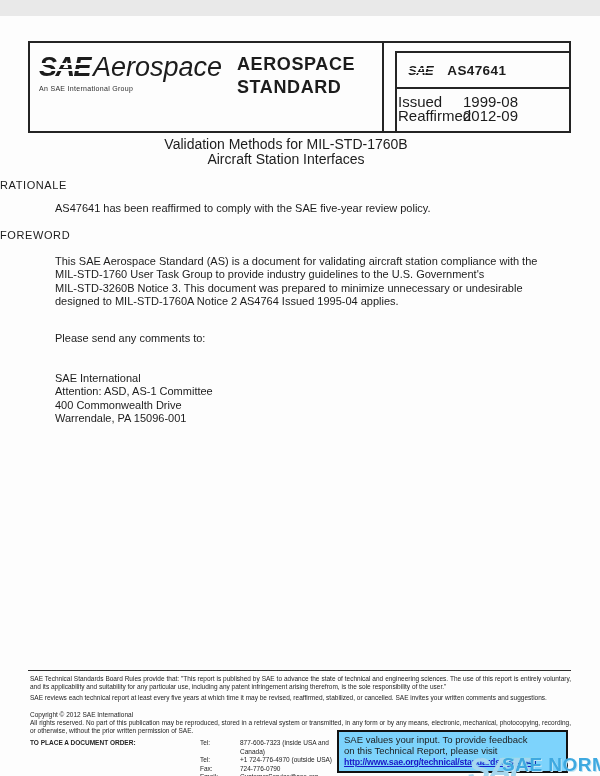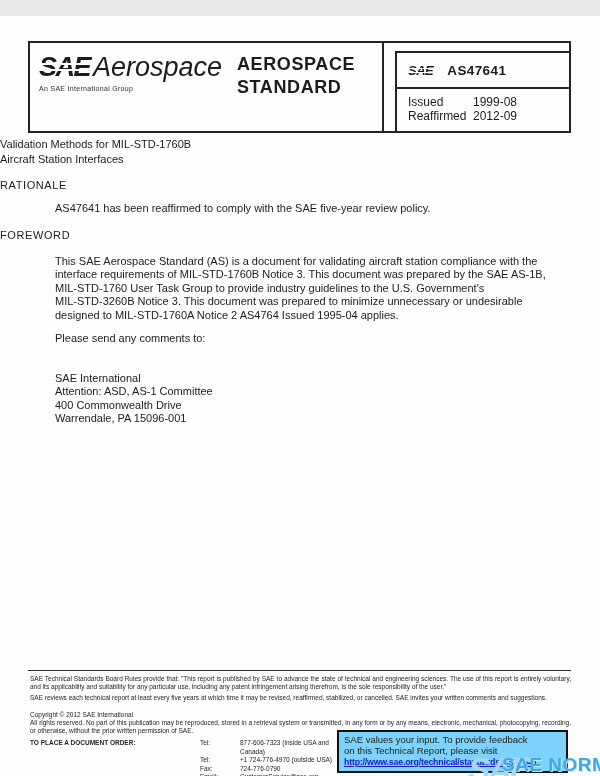--- a/index.html
+++ b/index.html
@@ -35,27 +35,27 @@
 
   .header-mid { flex:1; padding:10px 0 0 15px; font-weight:700; font-size:18px;
     line-height:23px; letter-spacing:0.6px; }
 
   .header-right { width:187px; border-left:2px solid #242424; }
   .asnum-box { margin:8px 0 0 11px; height:calc(100% - 8px);
     border:2px solid #242424; border-right:none; border-bottom:none; }
   .asnum-row { height:36px; display:flex; align-items:center; padding-left:11px;
     border-bottom:2px solid #242424; }
   .asnum { font-weight:700; font-size:13.5px; margin-left:11px; letter-spacing:0.4px; }
-  .dates { padding:6px 0 0 11px; font-size:12px; }
+  .dates { padding:6px 0 0 1px; font-size:15px; }
   .date-row { display:flex; line-height:14px; }
   .date-label { width:65px; }
 
   
-  .doc-title { position:absolute; top:121px; left:0; right:28px; text-align:left;
-    font-size:11px; line-height:15px; }
+  .doc-title { position:absolute; top:121px; left:0; right:28px; text-align:center;
+    font-size:14px; line-height:15px; }
   .center-heading { position:absolute; left:0; right:28px; text-align:left;
     font-size:11px; letter-spacing:0.6px; }
   .rationale-heading { top:163px; }
   .rationale-body { position:absolute; top:186px; left:55px; right:46px; font-size:11px; }
   .foreword-heading { top:213px; }
   .foreword-body { position:absolute; top:239px; left:55px; right:44px;
     font-size:11px; line-height:13.4px; }
   .comments-intro { position:absolute; top:316px; left:55px; font-size:11px; }
   .address-block { position:absolute; top:356px; left:55px; font-size:11px; line-height:13.4px; }
 
@@ -127,21 +127,20 @@
     <div>Validation Methods for MIL-STD-1760B</div>
     <div>Aircraft Station Interfaces</div>
   </div>
 
   <div class="center-heading rationale-heading">RATIONALE</div>
   <div class="rationale-body">AS47641 has been reaffirmed to comply with the SAE five-year review policy.</div>
 
   <div class="center-heading foreword-heading">FOREWORD</div>
   <div class="foreword-body">
     <div>This SAE Aerospace Standard (AS) is a document for validating aircraft station compliance with the</div>
-    <div>interface requirements of MIL-STD-1760B Notice 3.  This document was prepared by the SAE AS-1B,</div>
     <div>MIL-STD-1760 User Task Group to provide industry guidelines to the U.S. Government's</div>
     <div>MIL-STD-3260B Notice 3.  This document was prepared to minimize unnecessary or undesirable</div>
     <div>designed to MIL-STD-1760A Notice 2 AS4764 Issued 1995-04 applies.</div>
   </div>
 
   <div class="comments-intro">Please send any comments to:</div>
   <div class="address-block">
     <div>SAE International</div>
     <div>Attention: ASD, AS-1 Committee</div>
     <div>400 Commonwealth Drive</div>

